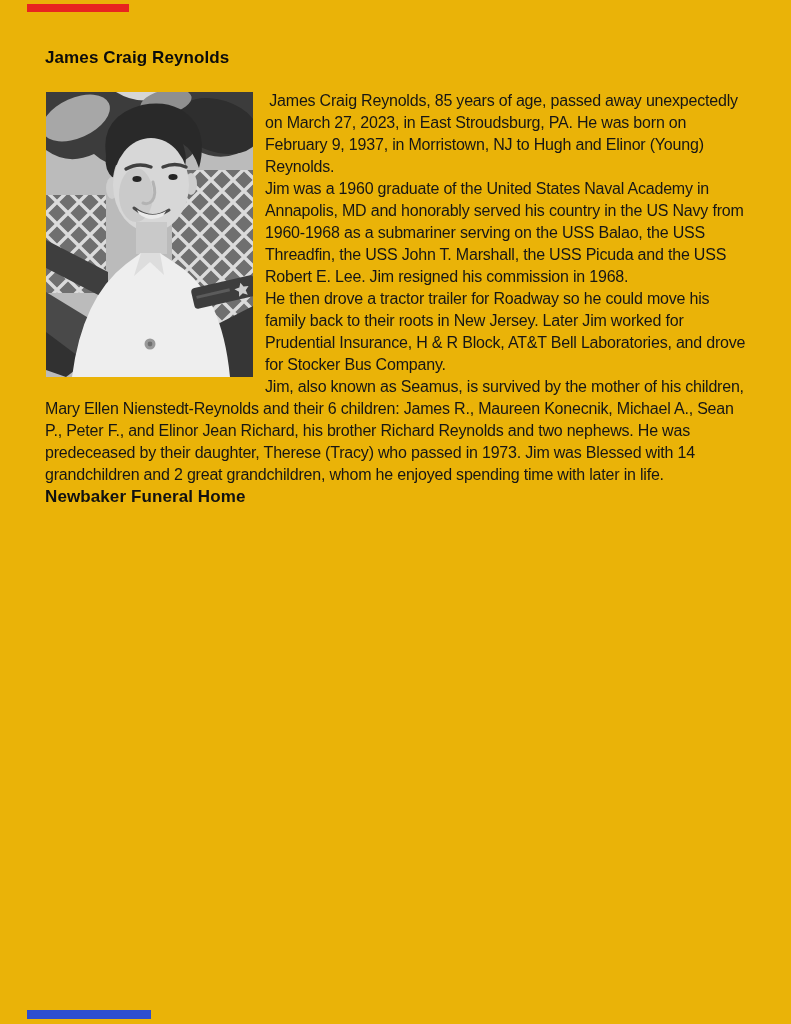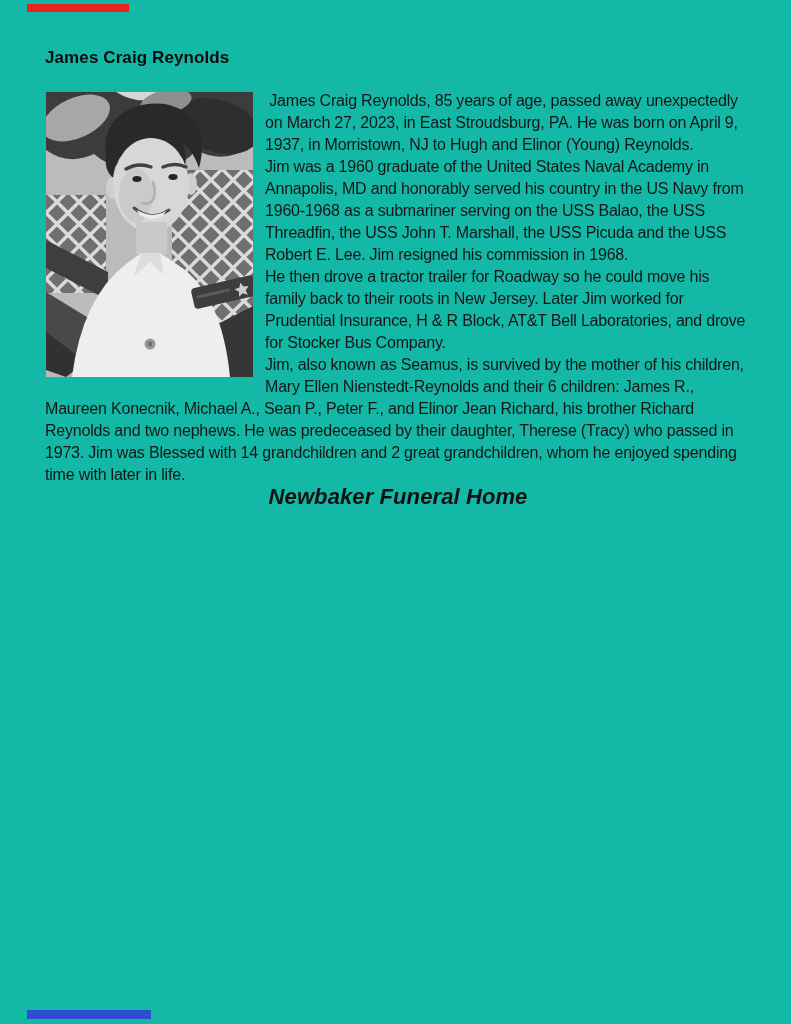--- a/index.html
+++ b/index.html
@@ -1,21 +1,21 @@
 <!DOCTYPE html>
 <html><head>
 <meta charset="utf-8">
 <style>
   html, body { margin: 0; padding: 0; background: #ffffff; }
 
   .page {
     position: relative;
     width: 791px;
     height: 1024px;
-    background: #14b8a6;
+    background: #eab308;
     font-family: "Liberation Sans", "DejaVu Sans", sans-serif;
     overflow: hidden;
   }
 
   .marker { position: absolute; }
   .marker-top    { left: 27px; top: 4px;    width: 102px; height: 8px; }
   .marker-bottom { left: 27px; top: 1010px; width: 124px; height: 9px; }
 
   .content {
     position: absolute;
@@ -53,26 +53,24 @@
   .photo svg {
     display: block;
     width: 100%;
     height: 100%;
     filter: grayscale(1) blur(0.4px) contrast(0.97);
   }
 
   .footer-line {
     margin: 0;
     margin-top: 22px;
-    font-size: 22px;
+    font-size: 17px;
     font-weight: bold;
-    font-style: italic;
     color: #111111;
     letter-spacing: 0.1px;
-    text-align: center;
   }
 </style>
 </head>
 <body>
 
 <div class="page">
 
   <div class="marker marker-top" style="background-color: rgb(232, 37, 31);"></div>
 
   <div class="content">
@@ -135,21 +133,21 @@
             <rect x="146" y="190" width="64" height="21" rx="4" fill="#3b3b3b"></rect>
             <path d="M196 195 l2.2 4.6 5 .6 -3.7 3.4 1 4.9 -4.5 -2.5 -4.4 2.5 1 -4.9 -3.8 -3.4 5.1 -.6 Z" fill="#cfcfcf"></path>
             <rect x="150" y="198" width="34" height="3" fill="#5a5a5a"></rect>
           </g>
 
           <circle cx="104" cy="252" r="5.5" fill="#9a9a9a"></circle>
           <circle cx="104" cy="252" r="2.4" fill="#6f6f6f"></circle>
         </svg>
       </figure>
 
-      <p> James Craig Reynolds, 85 years of age, passed away unexpectedly on March 27, 2023, in East Stroudsburg, PA. He was born on April 9, 1937, in Morristown, NJ to Hugh and Elinor (Young) Reynolds.</p>
+      <p> James Craig Reynolds, 85 years of age, passed away unexpectedly on March 27, 2023, in East Stroudsburg, PA. He was born on February 9, 1937, in Morristown, NJ to Hugh and Elinor (Young) Reynolds.</p>
       <p>Jim was a 1960 graduate of the United States Naval Academy in Annapolis, MD and honorably served his country in the US Navy from 1960-1968 as a submariner serving on the USS Balao, the USS Threadfin, the USS John T. Marshall, the USS Picuda and the USS Robert E. Lee. Jim resigned his commission in 1968.</p>
       <p>He then drove a tractor trailer for Roadway so he could move his family back to their roots in New Jersey. Later Jim worked for Prudential Insurance, H &amp; R Block, AT&amp;T Bell Laboratories, and drove for Stocker Bus Company.</p>
       <p>Jim, also known as Seamus, is survived by the mother of his children, Mary Ellen Nienstedt-Reynolds and their 6 children: James R., Maureen Konecnik, Michael A., Sean P., Peter F., and Elinor Jean Richard, his brother Richard Reynolds and two nephews. He was predeceased by their daughter, Therese (Tracy) who passed in 1973. Jim was Blessed with 14 grandchildren and 2 great grandchildren, whom he enjoyed spending time with later in life.</p>
 
       <p class="footer-line">Newbaker Funeral Home</p>
     </div>
   </div>
 
   <div class="marker marker-bottom" style="background-color: rgb(45, 78, 208);"></div>
 </div>

